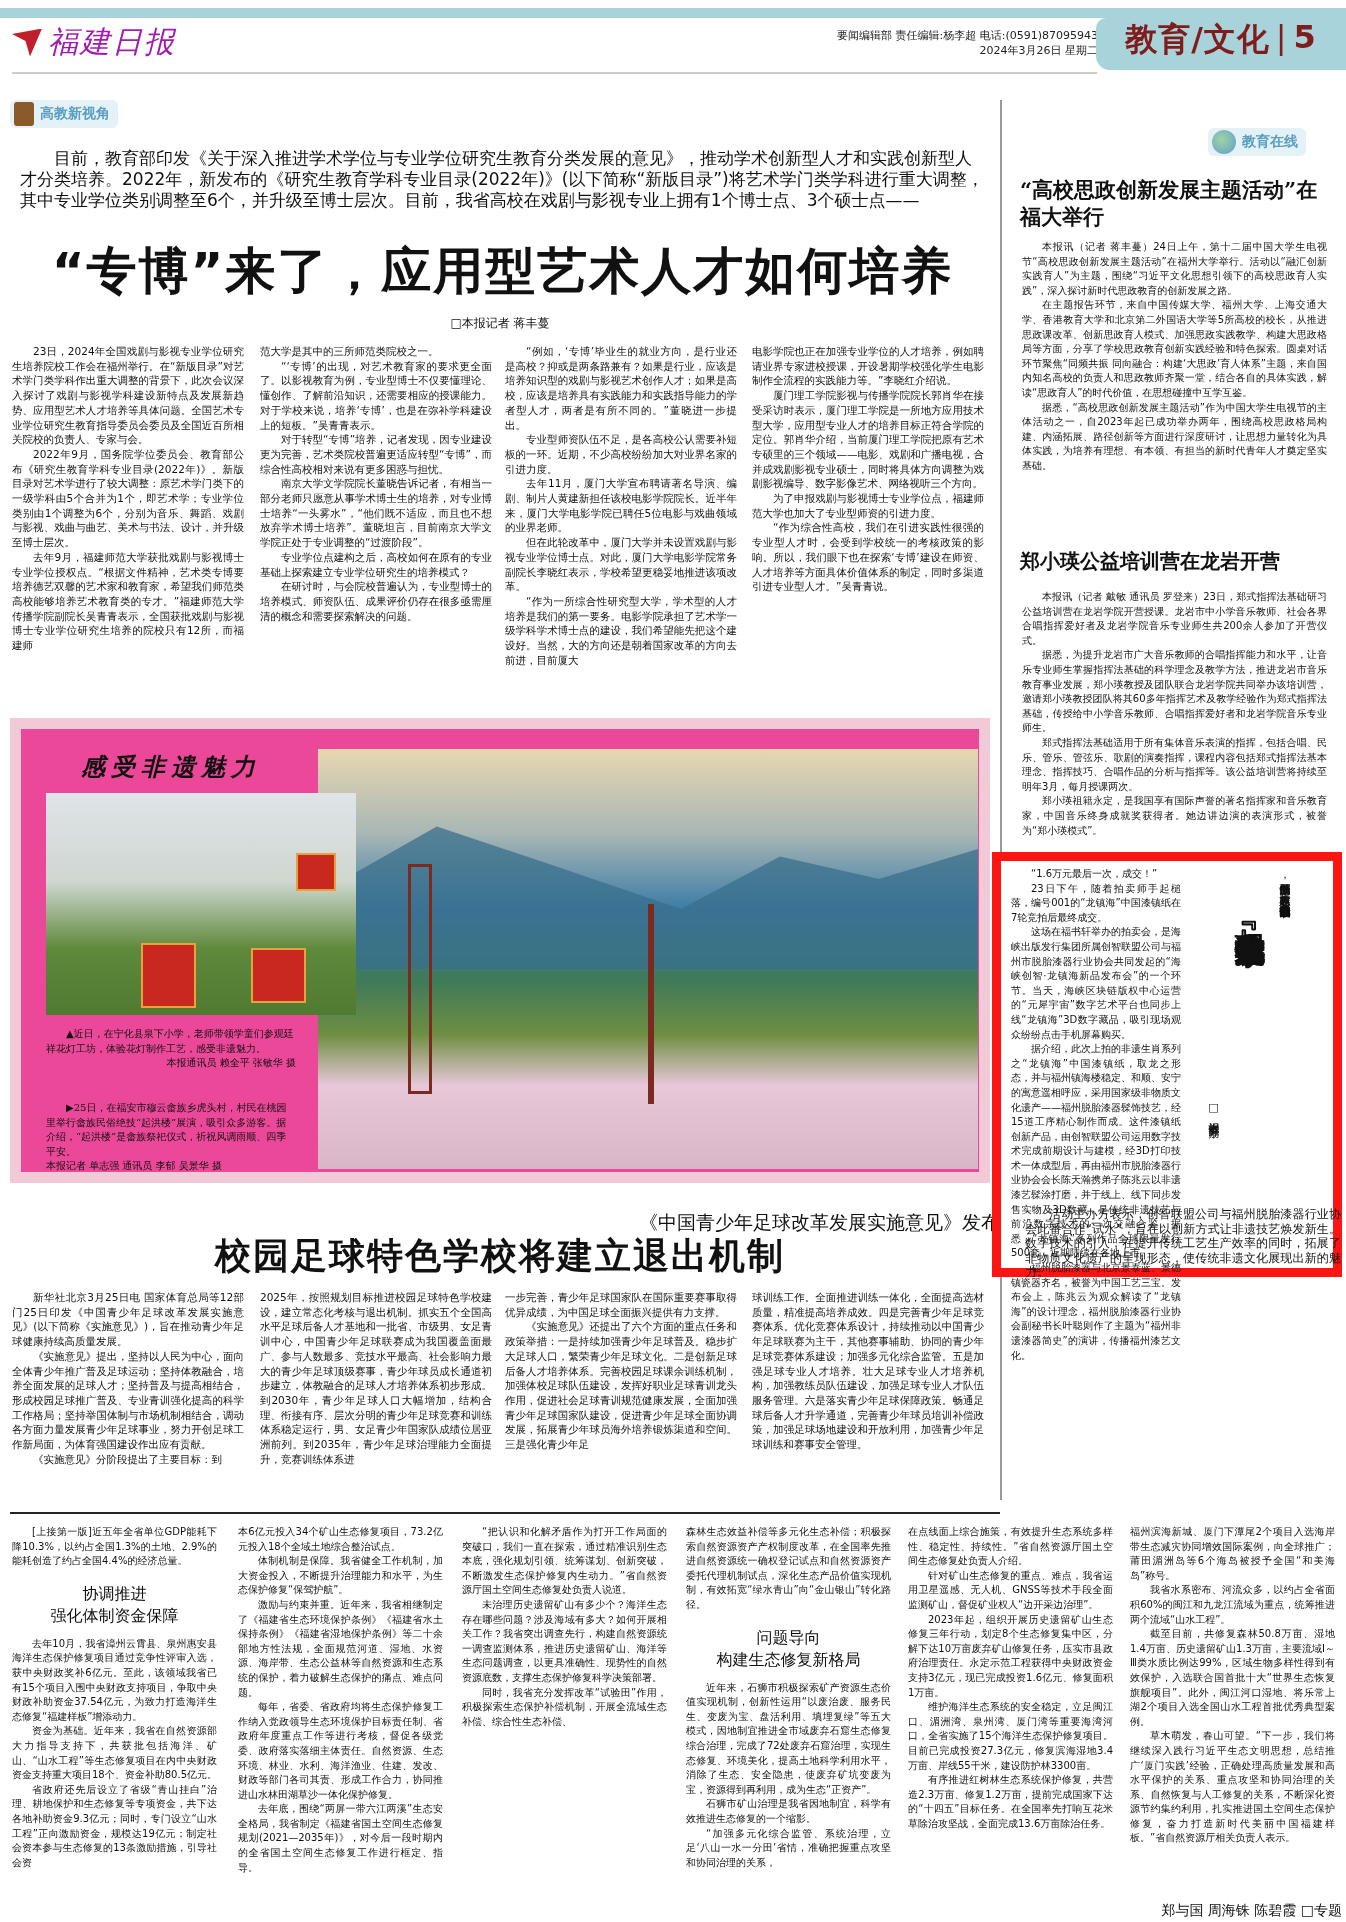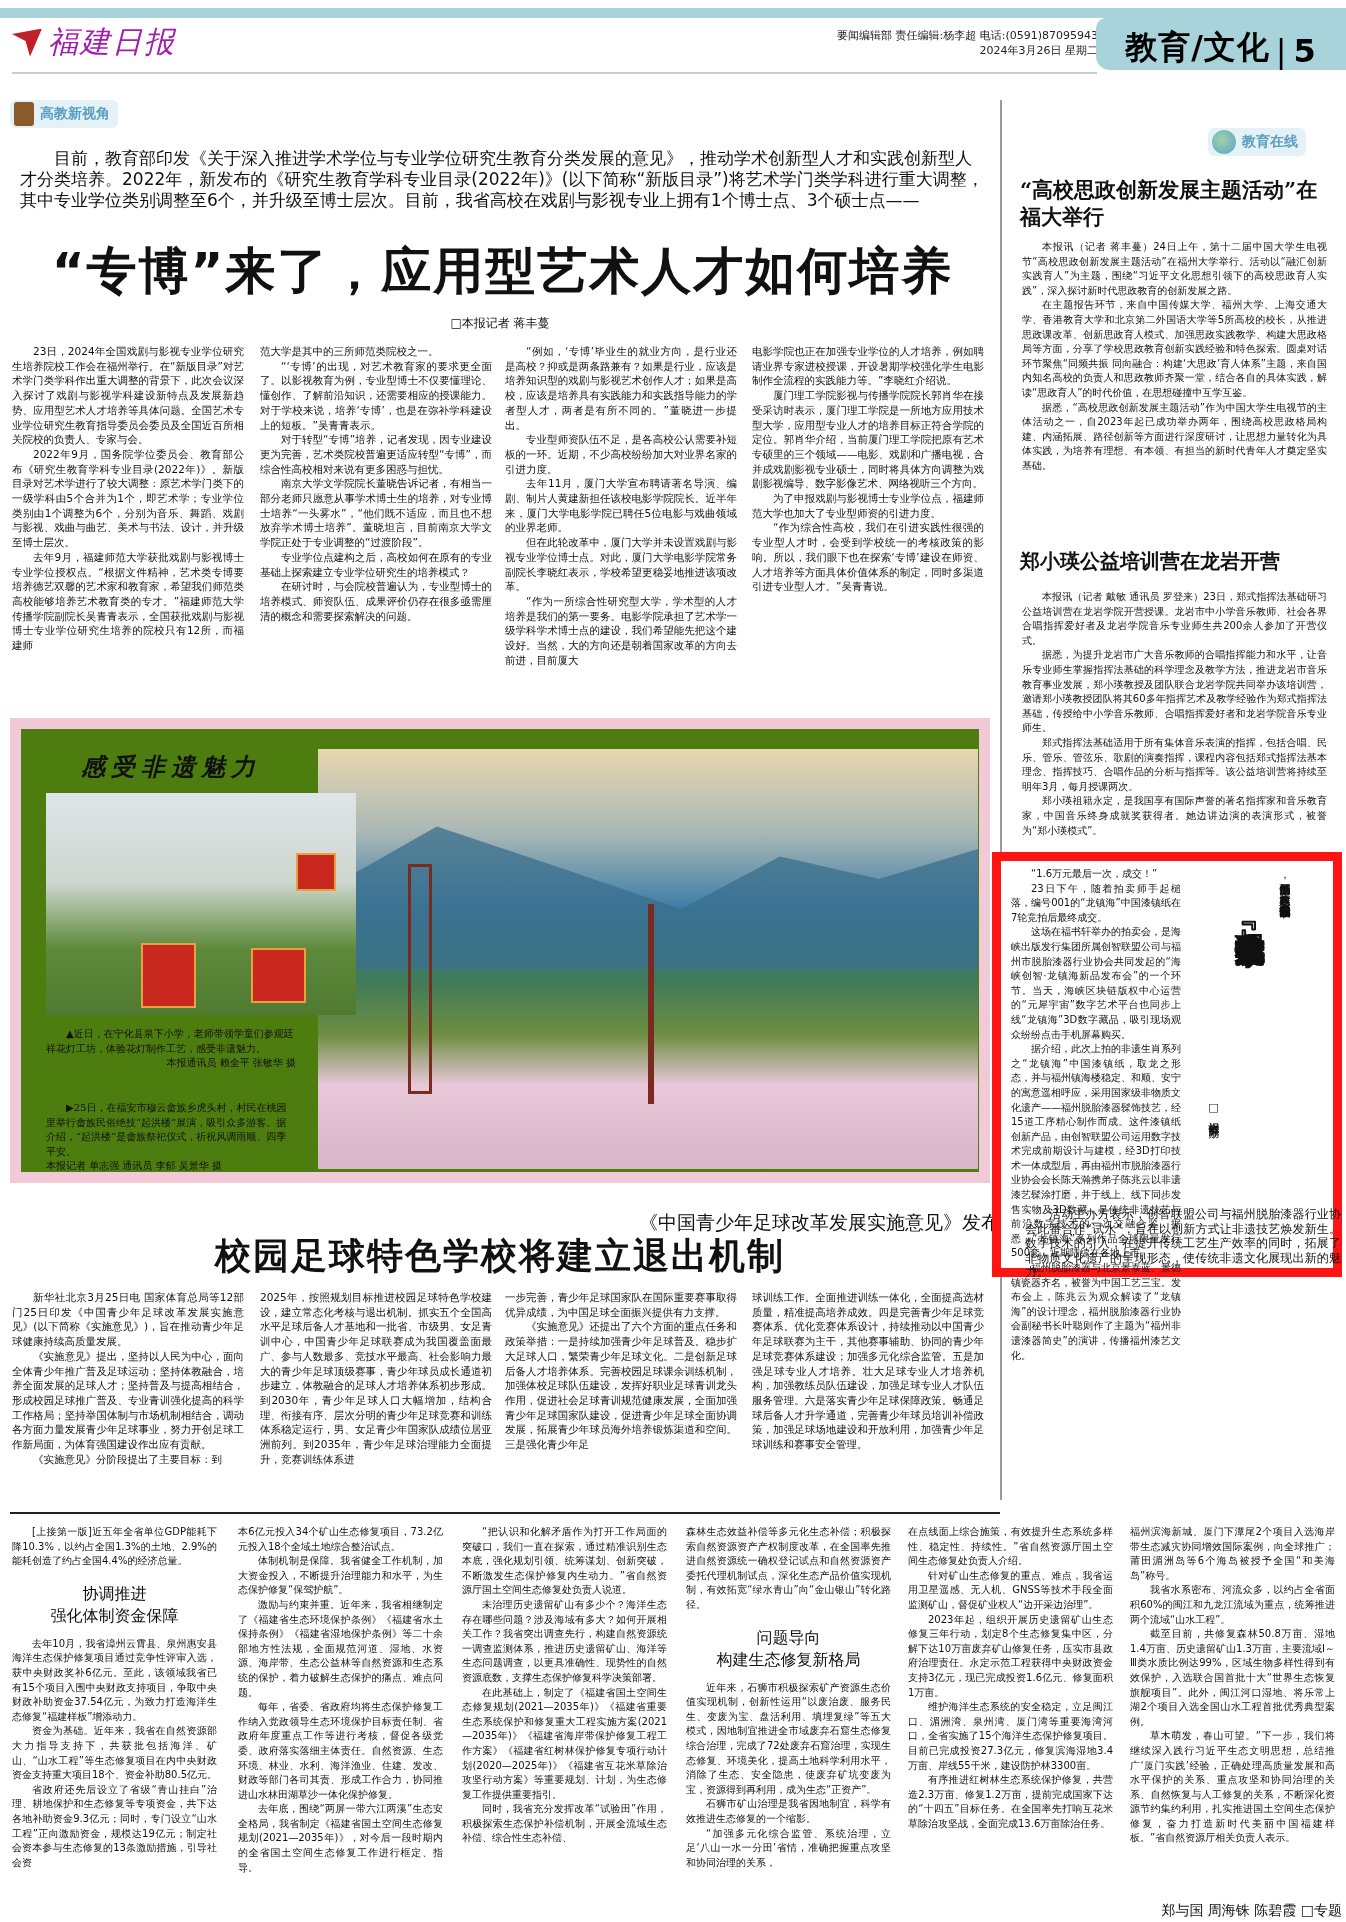--- a/index.html
+++ b/index.html
@@ -3,34 +3,34 @@
 <meta charset="utf-8">
 <style>
 *{box-sizing:border-box;margin:0;padding:0}
 body{width:1346px;height:1922px;background:#fff;font-family:"DejaVu Serif",serif;color:#111;position:relative;overflow:hidden}
 .abs{position:absolute}
 .topbar{left:0;top:8px;width:1346px;height:10px;background:#a9d3da}
 .logo{left:12px;top:22px;display:flex;align-items:center;gap:6px}
 .logo-mark{width:30px;height:28px;background:#c0202c;clip-path:polygon(0 20%,100% 0,60% 100%,45% 45%)}
 .logo-text{font-size:30px;color:#a21caf;font-style:italic;font-family:"DejaVu Serif",serif;letter-spacing:2px}
 .edinfo{right:248px;top:28px;text-align:right;font-size:11px;line-height:15px;font-family:"DejaVu Sans",sans-serif;color:#222}
-.section-tab{right:0;top:18px;width:250px;height:52px;background:#a9d3da;border-radius:10px 0 0 14px;color:#000000;font-family:"DejaVu Sans",sans-serif;font-size:32px;font-weight:bold;display:flex;align-items:flex-end;justify-content:center;letter-spacing:1px}
+.section-tab{right:0;top:18px;width:250px;height:52px;background:#a9d3da;border-radius:10px 0 0 14px;color:#7f1d1d;font-family:"DejaVu Sans",sans-serif;font-size:32px;font-weight:bold;display:flex;align-items:flex-start;justify-content:center;letter-spacing:1px}
 .rule{left:12px;top:72px;width:1085px;height:2px;background:#ccc}
 .badge{display:flex;align-items:center;gap:6px;background:#e4f1f6;border-radius:6px;padding:2px 8px 2px 4px;font-family:"DejaVu Sans",sans-serif;font-weight:bold;color:#5a9fc0;font-size:14px}
 .badge .ico{width:20px;height:24px;border-radius:3px;background:#8b5a2b}
 .badge .ico.globe{width:24px;height:24px;border-radius:50%;background:radial-gradient(circle at 40% 40%,#9fd4a4,#5b9fcf)}
 .vsep{left:1000px;top:100px;width:2px;height:1400px;background:#999}
 .lead{left:20px;top:148px;width:965px;font-size:17px;line-height:21px;text-indent:2em;font-family:"DejaVu Sans",sans-serif}
 .main-title{left:20px;top:238px;width:965px;text-align:center;font-size:50px;font-weight:900;font-family:"DejaVu Sans",sans-serif;letter-spacing:2px}
 .byline{left:0;top:315px;width:1000px;text-align:center;font-size:12px;font-family:"DejaVu Sans",sans-serif}
 .cols{font-size:10.5px;line-height:14.7px;font-family:"DejaVu Sans",sans-serif;text-align:justify}
 .cols p{text-indent:2em}
 .col{position:absolute;width:232px}
 .photo-frame{left:10px;top:718px;width:980px;height:465px;background:#f2c9d6;padding:11px}
-.photo-inner{background:#4d7c0f;width:100%;height:100%;position:relative}
+.photo-inner{background:#ec4899;width:100%;height:100%;position:relative}
 .pf-title{position:absolute;left:60px;top:22px;font-size:24px;font-weight:bold;font-style:italic;letter-spacing:6px;font-family:"DejaVu Serif",serif}
 .photo1{position:absolute;left:25px;top:64px;width:310px;height:222px;background:linear-gradient(180deg,#dfe4e8 0%,#cfd7d0 40%,#5f8a3c 70%,#4f7a30 100%)}
 .photo1 .lant{position:absolute;background:#c8281e;border:2px solid #e6a23c}
 .photo2{position:absolute;left:297px;top:20px;width:660px;height:420px;background:linear-gradient(180deg,#e8d7b0 0%,#a9b7b5 20%,#3d7da6 38%,#3f7a5a 55%,#6e8e42 68%,#e7c7d8 80%,#d9b6c7 100%)}
 .photo2 .mtn{position:absolute;left:0;top:70px;width:100%;height:150px;background:#3a6f8c;clip-path:polygon(0 50%,18% 5%,35% 30%,55% 60%,70% 25%,85% 40%,100% 20%,100% 100%,0 100%);opacity:.75}
 .photo2 .tower{position:absolute;background:#7a2a1e}
 .cap{position:absolute;left:25px;width:250px;font-size:10px;line-height:14.5px;font-family:"DejaVu Serif",serif}
 .subtitle2{left:0;top:1210px;width:1000px;text-align:right;font-size:19px;font-family:"DejaVu Sans",sans-serif}
 .title2{left:0;top:1232px;width:1000px;text-align:center;font-size:36px;font-weight:900;font-family:"DejaVu Serif",serif;letter-spacing:2px}
 .hr{height:2px;background:#222}
@@ -189,21 +189,20 @@
   <div class="col" style="left:238px;top:1525px;width:205px">
       <p style="text-indent: 0px;">本6亿元投入34个矿山生态修复项目，73.2亿元投入18个全域土地综合整治试点。</p>
       <p>体制机制是保障。我省健全工作机制，加大资金投入，不断提升治理能力和水平，为生态保护修复“保驾护航”。</p>
       <p>激励与约束并重。近年来，我省相继制定了《福建省生态环境保护条例》《福建省水土保持条例》《福建省湿地保护条例》等二十余部地方性法规，全面规范河道、湿地、水资源、海岸带、生态公益林等自然资源和生态系统的保护，着力破解生态保护的痛点、难点问题。</p>
       <p>每年，省委、省政府均将生态保护修复工作纳入党政领导生态环境保护目标责任制、省政府年度重点工作等进行考核，督促各级党委、政府落实落细主体责任。自然资源、生态环境、林业、水利、海洋渔业、住建、发改、财政等部门各司其责、形成工作合力，协同推进山水林田湖草沙一体化保护修复。</p>
       <p>去年底，围绕“两屏一带六江两溪”生态安全格局，我省制定《福建省国土空间生态修复规划(2021—2035年)》，对今后一段时期内的全省国土空间生态修复工作进行框定、指导。</p>
     </div>
   <div class="col" style="left:462px;top:1525px;width:205px">
       <p>“把认识和化解矛盾作为打开工作局面的突破口，我们一直在探索，通过精准识别生态本底，强化规划引领、统筹谋划、创新突破，不断激发生态保护修复内生动力。”省自然资源厅国土空间生态修复处负责人说道。</p>
       <p>未治理历史遗留矿山有多少个？海洋生态存在哪些问题？涉及海域有多大？如何开展相关工作？我省突出调查先行，构建自然资源统一调查监测体系，推进历史遗留矿山、海洋等生态问题调查，以更具准确性、现势性的自然资源底数，支撑生态保护修复科学决策部署。</p>
-      <p>在此基础上，制定了《福建省国土空间生态修复规划(2021—2035年)》《福建省重要生态系统保护和修复重大工程实施方案(2021—2035年)》《福建省海岸带保护修复工程工作方案》《福建省红树林保护修复专项行动计划(2020—2025年)》《福建省互花米草除治攻坚行动方案》等重要规划、计划，为生态修复工作提供重要指引。</p>
       <p>同时，我省充分发挥改革“试验田”作用，积极探索生态保护补偿机制，开展全流域生态补偿、综合性生态补偿、</p>
     </div>
   <div class="col" style="left:686px;top:1525px;width:205px">
       <p style="text-indent: 0px;">森林生态效益补偿等多元化生态补偿；积极探索自然资源资产产权制度改革，在全国率先推进自然资源统一确权登记试点和自然资源资产委托代理机制试点，深化生态产品价值实现机制，有效拓宽“绿水青山”向“金山银山”转化路径。</p>
       <div class="sec-head" style="margin: 14px 0px 10px;">
         <div>问题导向</div>
         <div>构建生态修复新格局</div>
       </div>
       <p>近年来，石狮市积极探索矿产资源生态价值实现机制，创新性运用“以废治废、服务民生、变废为宝、盘活利用、填埋复绿”等五大模式，因地制宜推进全市域废弃石窟生态修复综合治理，完成了72处废弃石窟治理，实现生态修复、环境美化，提高土地科学利用水平，消除了生态、安全隐患，使废弃矿坑变废为宝，资源得到再利用，成为生态“正资产”。</p>
       <p>石狮市矿山治理是我省因地制宜，科学有效推进生态修复的一个缩影。</p>

